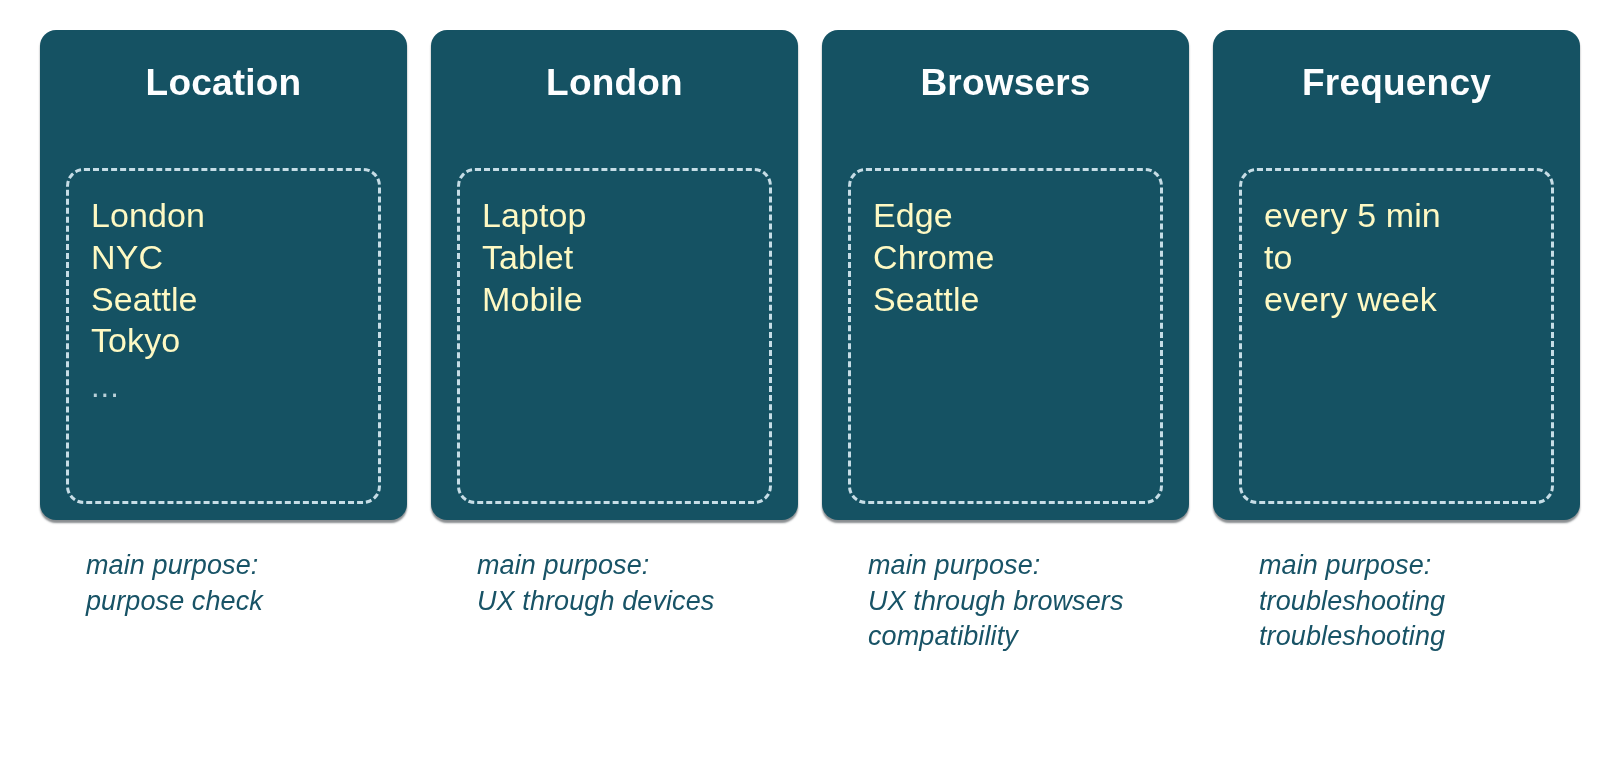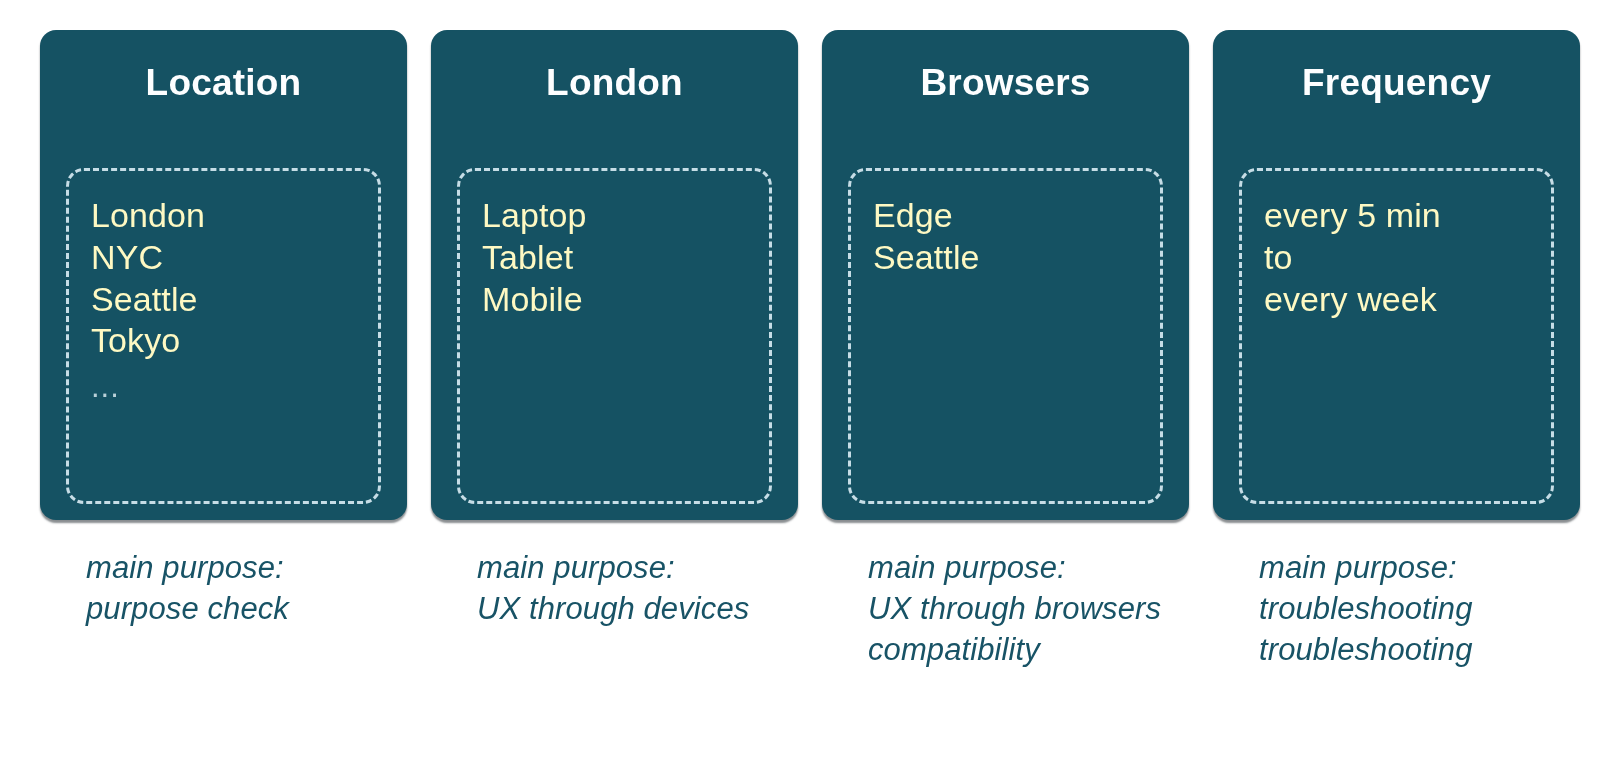--- a/index.html
+++ b/index.html
@@ -105,21 +105,21 @@
   .caption {
     flex: 1 1 0;
     padding-left: 46px;
     box-sizing: border-box;
   }
 
   .caption p {
     margin: 0;
     color: #185366;
     font-style: italic;
-    font-size: 31px;
+    font-size: 27px;
     line-height: 1.32;
     white-space: nowrap;
     letter-spacing: 0.1px;
   }
 </style>
 </head>
 <body>
 
 <div id="board">
 
@@ -147,20 +147,21 @@
           <li>Mobile</li>
         </ul>
       </div>
     </div>
 
     <div class="card">
       <div class="card-title">Browsers</div>
       <div class="dashed-box">
         <ul class="item-list">
           <li>Edge</li>
+          <li>Chrome</li>
           <li>Seattle</li>
         </ul>
       </div>
     </div>
 
     <div class="card">
       <div class="card-title">Frequency</div>
       <div class="dashed-box">
         <ul class="item-list">
           <li>every 5 min</li>

